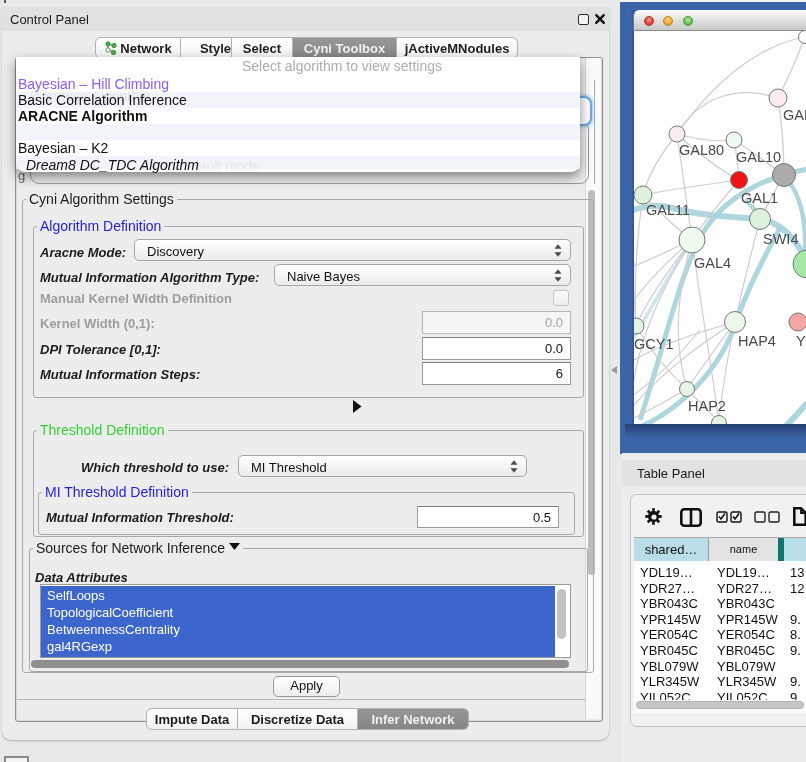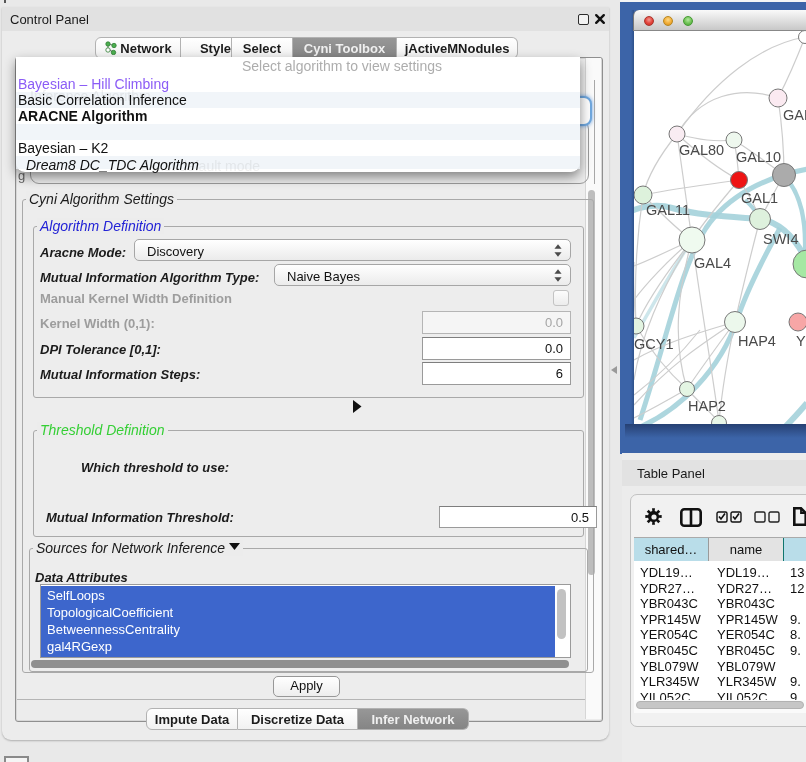--- a/index.html
+++ b/index.html
@@ -3,21 +3,21 @@
 <meta charset="utf-8">
 <style>
   html,body{margin:0;padding:0;}
   body{width:806px;height:762px;overflow:hidden;font-family:"Liberation Sans",sans-serif;background:#e9e9e9;}
   #stage{position:relative;width:806px;height:762px;overflow:hidden;}
   .abs{position:absolute;}
   .bold{font-weight:bold;}
   .lbl{position:absolute;font-size:13px;color:#1b1b1b;white-space:nowrap;font-style:italic;}
   .glbl{position:absolute;font-size:13px;color:#9d9d9d;white-space:nowrap;font-weight:bold;}
   .group{position:absolute;border:1px solid #a9a9a9;border-radius:3px;}
-  .gtitle{position:absolute;top:-9px;left:3px;background:#ececec;padding:0 3px;font-size:14px;white-space:nowrap;font-style:italic;}
+  .gtitle{position:absolute;top:-9px;left:3px;background:#ececec;padding:0 3px;font-size:14px;white-space:nowrap;}
   .combo{position:absolute;height:22px;border:1px solid #a6a6a6;border-radius:5px;background:linear-gradient(#ffffff,#ebebeb);box-sizing:border-box;}
   .combo .ctext{position:absolute;left:12px;top:4px;font-size:13px;color:#111;}
   .combo .arrows{position:absolute;right:8px;top:4px;width:8px;height:13px;}
   .field{position:absolute;background:#ffffff;border:1px solid #9a9a9a;border-top-color:#7e7e7e;box-sizing:border-box;font-size:13px;color:#111;text-align:right;padding:3px 7px 0 0;}
   .seg{position:absolute;height:22px;display:flex;box-sizing:border-box;}
   .seg .s{height:22px;box-sizing:border-box;border:1px solid #b2b2b2;border-left:none;background:linear-gradient(#ffffff,#f1f1f1);font-size:13px;font-weight:bold;color:#1c1c1c;text-align:center;line-height:21px;}
   .seg .s.first{border-left:1px solid #b2b2b2;border-radius:6px 0 0 6px;}
   .seg .s.last{border-radius:0 6px 6px 0;}
   .seg .s.sel{background:linear-gradient(#979797,#858585);color:#f0f0f0;}
 </style>
@@ -98,23 +98,33 @@
   <div class="field" style="left:422px;top:362px;width:149px;height:23px;">6</div>
 
   <svg class="abs" style="left:352px;top:400px;" width="10" height="13" viewBox="0 0 10 13">
       <path d="M1 0 L9.5 6.5 L1 13 Z" fill="#111"></path>
     </svg>
 
   <div class="group" style="left:33px;top:430px;width:549px;height:105px;">
     <div class="gtitle" style="color:#35cf35;">Threshold Definition</div>
   </div>
   <div class="lbl bold" style="left:81px;top:460px;">Which threshold to use:</div>
-
+  <div class="combo" style="left:238px;top:455px;width:289px;">
+    <div class="ctext">MI Threshold</div>
+    <svg class="arrows" viewBox="0 0 9 14">
+        <path d="M4.5 0 L8.5 5 L0.5 5 Z" fill="#4a4a4a"></path>
+        <path d="M4.5 14 L8.5 9 L0.5 9 Z" fill="#4a4a4a"></path>
+      </svg>
+  </div>
+
+  <div class="group" style="left:38px;top:492px;width:535px;height:41px;">
+    <div class="gtitle" style="color:#2323d6;">MI Threshold Definition</div>
+  </div>
   <div class="lbl bold" style="left:46px;top:510px;">Mutual Information Threshold:</div>
-  <div class="field" style="left:439px;top:506px;width:158px;height:22px;">0.5</div>
+  <div class="field" style="left:417px;top:506px;width:142px;height:22px;">0.5</div>
 
   <div class="group" style="left:29px;top:548px;width:557px;height:122px;">
     <div class="gtitle" style="color:#1b1b1b;">Sources for Network Inference <svg width="11" height="8" viewBox="0 0 11 8" style="vertical-align:2px;">
           <path d="M0 0 L11 0 L5.5 7 Z" fill="#111"></path>
         </svg></div>
   </div>
   <div class="lbl bold" style="left:35px;top:570px;">Data Attributes</div>
 
   <div class="abs" style="left:40px;top:584px;width:531px;height:74px;border:1px solid #9a9a9a;background:#ffffff;box-sizing:border-box;overflow:hidden;">
     <div class="abs" style="left:0px;top:1px;width:514px;height:72px;background:#3d66cc;"></div>
@@ -256,21 +266,21 @@
     <rect x="15" y="1" width="10" height="10" rx="1.5" fill="none" stroke="#222" stroke-width="1.4"></rect>
   </svg>
   <svg class="abs" style="left:793px;top:507px;" width="14" height="19" viewBox="0 0 14 19">
     <path d="M1.3 1.3 L8 1.3 L12.7 6 L12.7 17.7 L1.3 17.7 Z" fill="none" stroke="#111" stroke-width="2.6"></path>
     <path d="M8 1.3 L8 6 L12.7 6" fill="none" stroke="#111" stroke-width="1.8"></path>
   </svg>
 
   <div class="abs" style="left:634px;top:537px;width:172px;height:176px;background:#ffffff;overflow:hidden;">
     <div class="abs" style="left:0;top:0;width:172px;height:24px;border-top:1px solid #aaa;border-bottom:1px solid #9a9a9a;box-sizing:border-box;">
       <div class="abs" style="left:0;top:0;width:75px;height:23px;background:#b9dde9;border-right:1px solid #9a9a9a;box-sizing:border-box;text-align:center;font-size:13px;line-height:23px;color:#111;">shared…</div>
-      <div class="abs" style="left:75px;top:0;width:75px;height:23px;background:#e3e3e3;border-right:1px solid #0f766e;box-sizing:border-box;text-align:center;font-size:13px;line-height:23px;color:#111;">name</div>
+      <div class="abs" style="left:75px;top:0;width:75px;height:23px;background:#e3e3e3;border-right:6px solid #0f766e;box-sizing:border-box;text-align:center;font-size:11px;line-height:23px;color:#111;">name</div>
       <div class="abs" style="left:150px;top:0;width:22px;height:23px;background:#b9dde9;"></div>
     </div>
     <div id="tbody">
         <div class="abs" style="left:6px;top:28px;font-size:13px;color:#111;">YDL19…</div>
         <div class="abs" style="left:83px;top:28px;font-size:13px;color:#111;">YDL19…</div>
         <div class="abs" style="left:156px;top:28px;font-size:13px;color:#111;">13</div>
         <div class="abs" style="left:6px;top:43.6px;font-size:13px;color:#111;">YDR27…</div>
         <div class="abs" style="left:83px;top:43.6px;font-size:13px;color:#111;">YDR27…</div>
         <div class="abs" style="left:156px;top:43.6px;font-size:13px;color:#111;">12</div>
         <div class="abs" style="left:6px;top:59.2px;font-size:13px;color:#111;">YBR043C</div>

